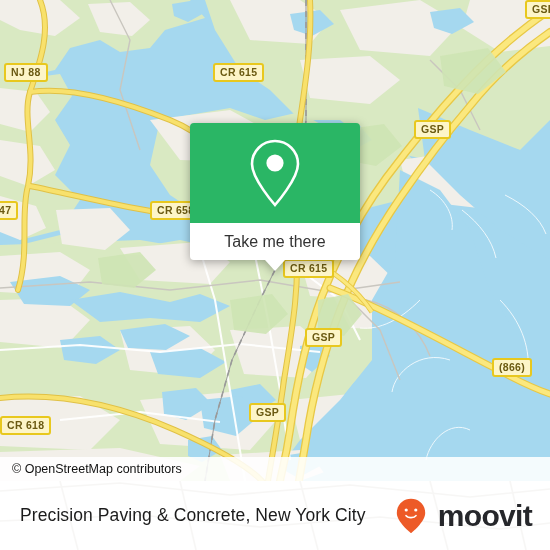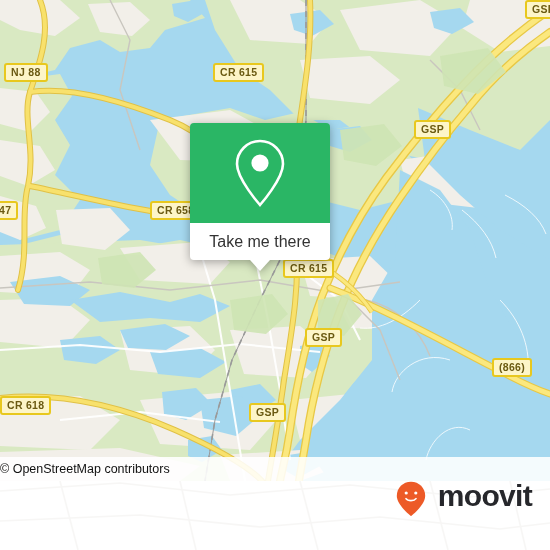--- a/index.html
+++ b/index.html
@@ -29,27 +29,27 @@
     white-space:nowrap;
     box-sizing:border-box;
     text-shadow:0 0 2px #fdf5c8;
   }
 
   
   .attrib{
     position:absolute;left:0;bottom:0;width:550px;height:24px;
     background:rgba(255,255,255,0.88);
     display:flex;align-items:center;
-    box-sizing:border-box;
+    box-sizing:border-box;padding-left:12px;
     font-size:12.5px;color:#111;
   }
 
   
   .popup{
-    position:absolute;left:190px;top:123px;width:140px;
+    position:absolute;left:190px;top:123px;width:170px;
     filter:drop-shadow(0 2px 5px rgba(0,0,0,0.33));
   }
   .popup-head{
     height:100px;border-radius:4px 4px 0 0;
     display:flex;align-items:center;justify-content:center;
   }
   .popup-foot{
     height:37px;background:#ffffff;border-radius:0 0 4px 4px;
     display:flex;align-items:center;justify-content:center;
     font-size:16px;color:#333;position:relative;
@@ -68,21 +68,21 @@
     background:#ffffff;overflow:hidden;
   }
   .footer .ghost{position:absolute;left:0;top:0;opacity:.30;}
   .footer-title{
     position:absolute;left:20px;top:0;height:69px;
     display:flex;align-items:center;
     font-size:17.5px;color:#1b1b1b;letter-spacing:.1px;
   }
   .brand{
     position:absolute;right:18px;top:0;height:69px;
-    display:flex;align-items:flex-start;gap:12px;
+    display:flex;align-items:center;gap:12px;
   }
   .brand-word{font-size:30px;font-weight:bold;color:#26272b;letter-spacing:-.7px;line-height:30px;}
 </style>
 </head>
 <body>
 
 <div id="root">
 
   <div class="map">
     <svg width="550" height="481" viewBox="0 0 550 481">
@@ -239,21 +239,21 @@
     <div id="shield-host">
         <div class="shield" style="left: 4px; top: 63px;">NJ 88</div>
         <div class="shield" style="left: 213px; top: 63px;">CR 615</div>
         <div class="shield" style="left: 525px; top: 0px;">GSP</div>
         <div class="shield" style="left: 414px; top: 120px;">GSP</div>
         <div class="shield" style="left: -8px; top: 201px;">47</div>
         <div class="shield" style="left: 150px; top: 201px;">CR 658</div>
         <div class="shield" style="left: 283px; top: 259px;">CR 615</div>
         <div class="shield" style="left: 305px; top: 328px;">GSP</div>
         <div class="shield" style="left: 492px; top: 358px;">(866)</div>
-        <div class="shield" style="left: 0px; top: 396px;">CR 618</div>
+        <div class="shield" style="left: 0px; top: 416px;">CR 618</div>
         <div class="shield" style="left: 249px; top: 403px;">GSP</div>
       </div>
 
     <div class="attrib">
       <span>© OpenStreetMap contributors</span>
     </div>
   </div>
 
   <div class="popup">
     <div class="popup-head" style="background: rgb(42, 182, 101);">
@@ -274,20 +274,23 @@
       <g stroke="#e6e4df" stroke-width="1.6" fill="none">
         <path d="M0,10 L120,2 L230,14 L350,4 L470,16 L550,8"></path>
         <path d="M0,40 L140,34 L260,46 L380,36 L500,48 L550,42"></path>
         <path d="M60,0 L78,69"></path>
         <path d="M180,0 L196,69"></path>
         <path d="M300,0 L318,69"></path>
         <path d="M430,0 L448,69"></path>
         <path d="M510,0 L526,69"></path>
       </g>
     </svg>
+    <div class="footer-title">
+      <span>Precision Paving &amp; Concrete, New York City</span>
+    </div>
     <div class="brand">
       <svg width="30" height="36" viewBox="0 0 30 36">
         <path d="M15 0.8 C6.9 0.8 0.8 7 0.8 15 C0.8 24 15 35.2 15 35.2 C15 35.2 29.2 24 29.2 15 C29.2 7 23.1 0.8 15 0.8 Z" fill="#ed5a27"></path>
         <circle cx="10.2" cy="12" r="1.6" fill="#ffffff"></circle>
         <circle cx="19.8" cy="12" r="1.6" fill="#ffffff"></circle>
         <path d="M10 17.6 C11.8 20.4 18.2 20.4 20 17.6" stroke="#ffffff" stroke-width="1.7" fill="none" stroke-linecap="round"></path>
       </svg>
       <span class="brand-word">moovit</span>
     </div>
   </div>

